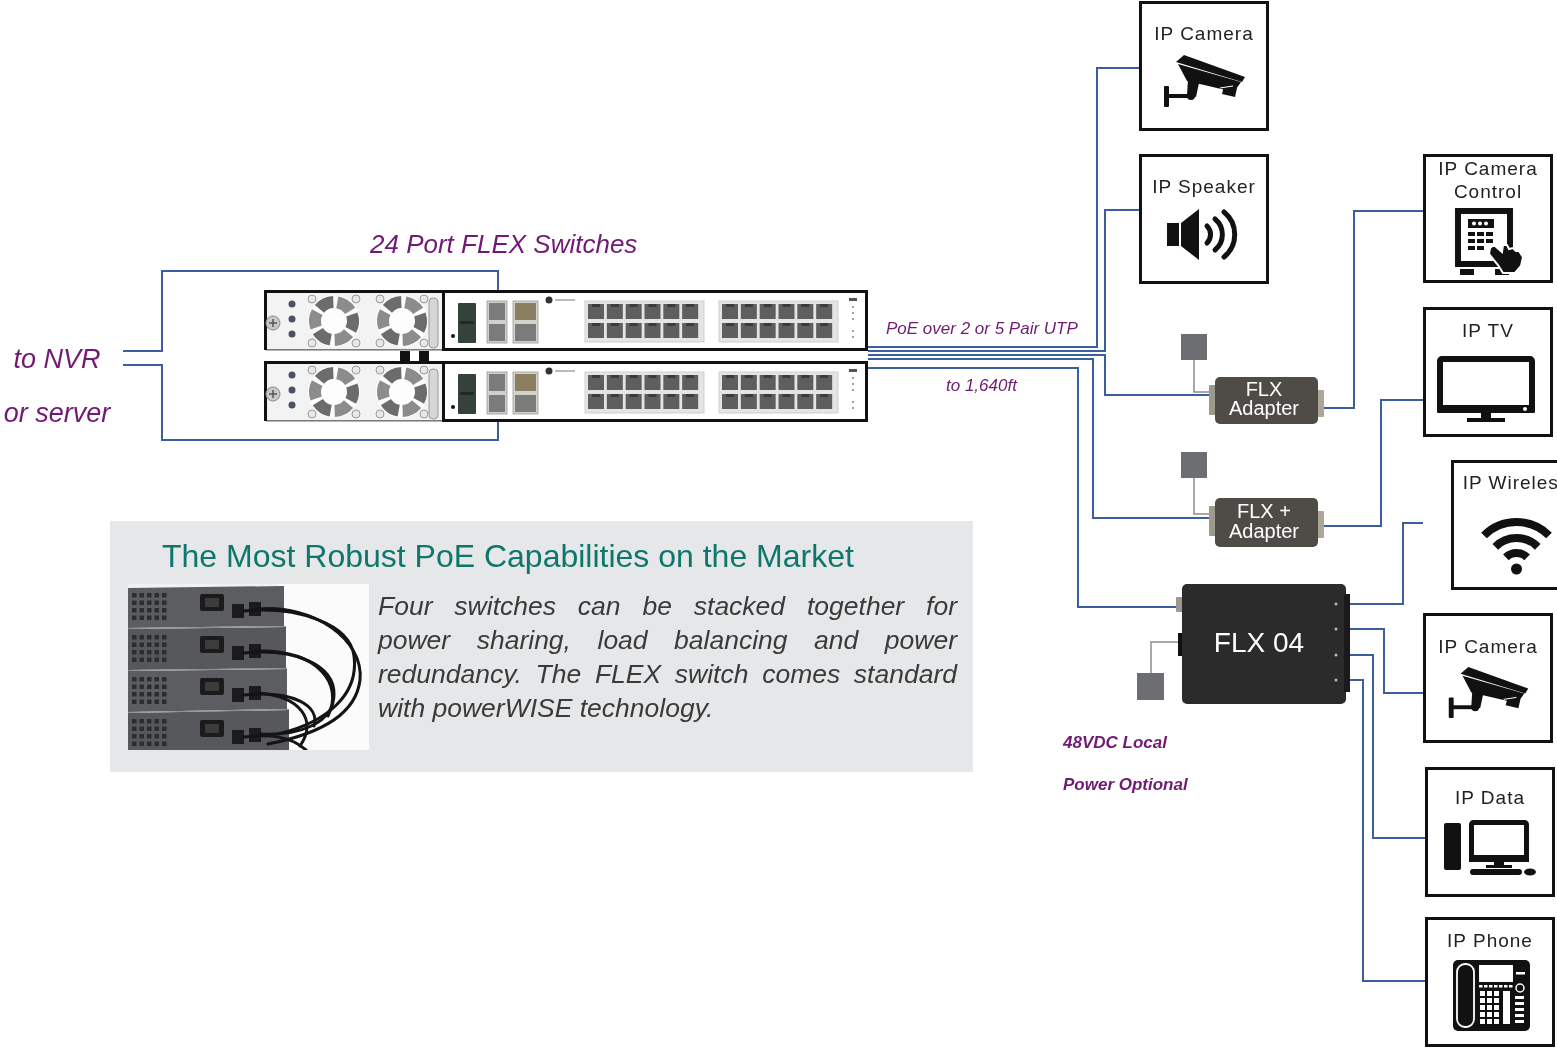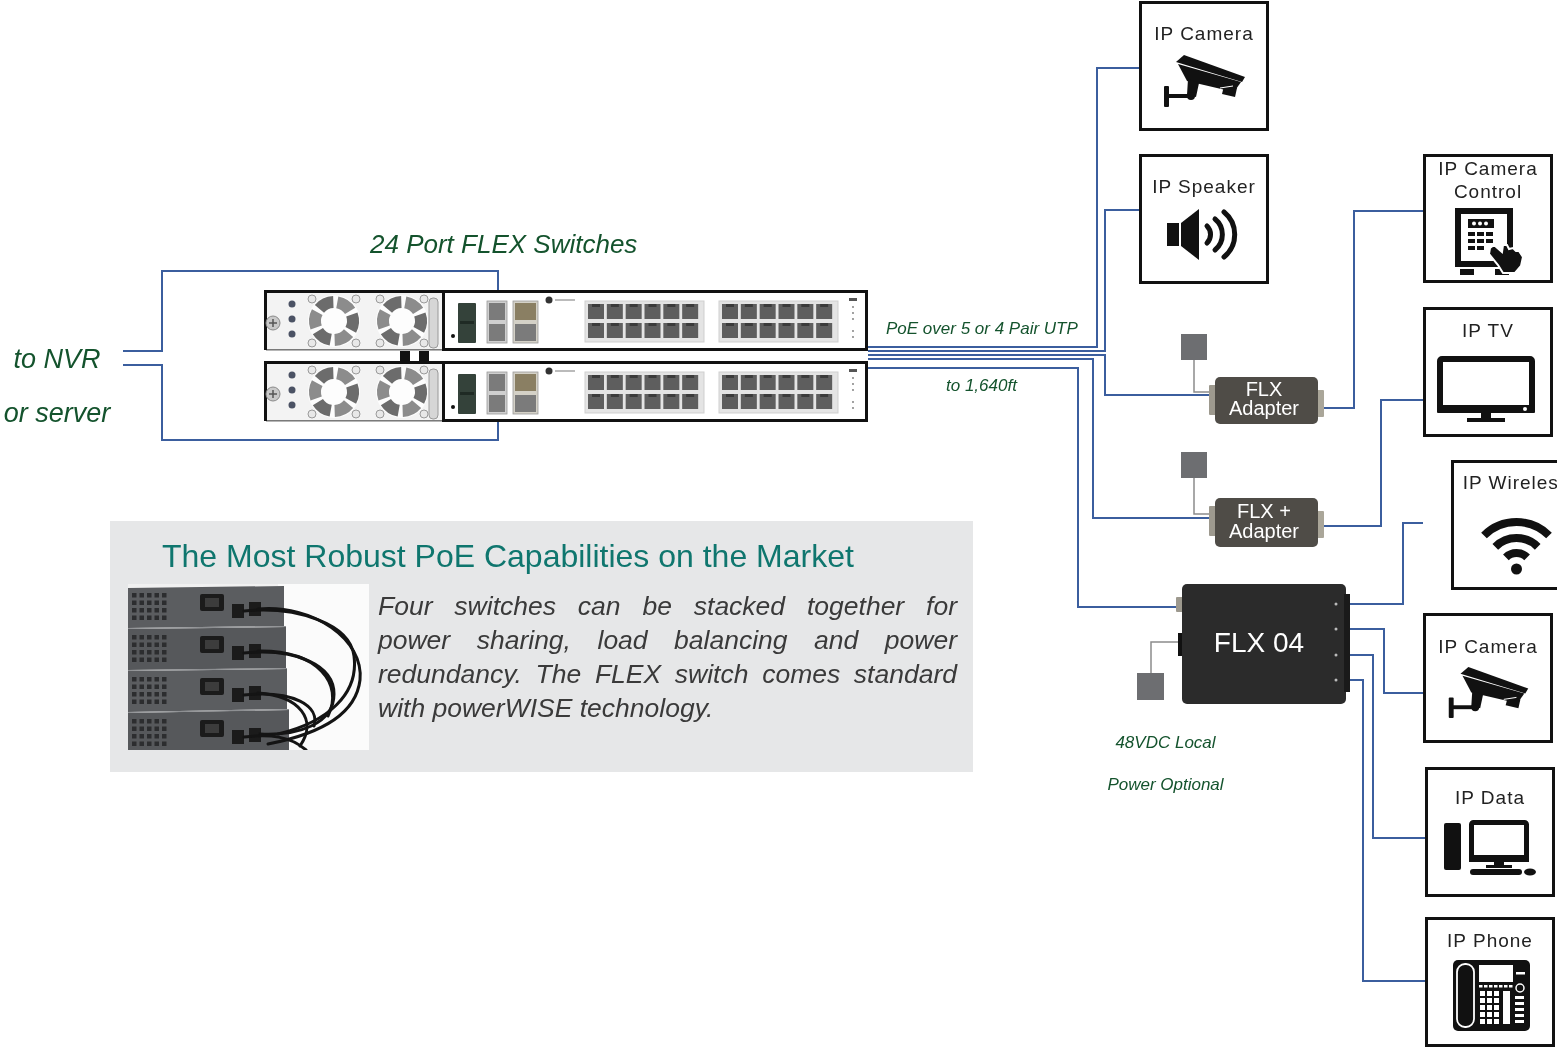--- a/index.html
+++ b/index.html
@@ -9,27 +9,27 @@
   #canvas{position:relative;width:1557px;height:1048px;overflow:hidden;background:#fff;
     font-family:"Liberation Sans",sans-serif;color:var(--ink);}
   #diagram{position:absolute;left:0;top:0;}
   .link{fill:none;stroke:var(--link);stroke-width:2;}
   .pwire{fill:none;stroke:#8c8c8c;stroke-width:1.5;}
   .psu{fill:var(--psu);}
   .adapter-body{fill:var(--adapter);}
   .hub-body{fill:var(--flx04);}
   .svg-label{font-family:"Liberation Sans",sans-serif;fill:#fff;text-anchor:middle;}
 
-  .lbl{position:absolute;font-style:italic;white-space:nowrap;color:#14532d;}
+  .lbl{position:absolute;font-style:italic;white-space:nowrap;color:#701a75;}
   .lbl span{display:block;margin-top:20px;}
   .nvr{left:0;top:322px;width:114px;text-align:center;font-size:27px;line-height:34px;}
   .sw-title{left:370px;top:231px;font-size:26px;line-height:26px;}
   .poe{left:886px;top:320px;font-size:17px;line-height:18px;}
   .dist{left:946px;top:377px;font-size:17px;line-height:18px;}
-  .power-note{left:1093px;top:712px;width:145px;text-align:center;font-size:17px;line-height:22px;}
+  .power-note{left:1063px;top:712px;width:145px;text-align:left;font-size:17px;line-height:22px;font-weight:bold;}
 
   .dev{position:absolute;box-sizing:border-box;width:130px;height:130px;border:3px solid #111;background:#fff;}
   .dev .dlabel{position:absolute;left:0;right:0;text-align:center;font-size:19px;line-height:23px;letter-spacing:1px;color:#222;white-space:nowrap;}
   .dev .dlabel span{display:block;}
   .dev svg{position:absolute;}
   #dev0{left:1139px;top:1px;}   #dev0 .dlabel{top:18px;} #dev0 svg{left:21px;top:51px;width:82px;height:53px;}
   #dev1{left:1139px;top:154px;} #dev1 .dlabel{top:18px;} #dev1 svg{left:25px;top:50px;width:71px;height:55px;}
   #dev2{left:1423px;top:154px;height:129px;} #dev2 .dlabel{top:0px;} #dev2 svg{left:29px;top:51px;width:70px;height:69px;}
   #dev3{left:1423px;top:307px;} #dev3 .dlabel{top:9px;}  #dev3 svg{left:11px;top:46px;width:98px;height:69px;}
   #dev4{left:1423px;top:460px;margin-left:28px;} #dev4 .dlabel{top:8px;}  #dev4 svg{left:23px;top:49px;width:79px;height:63px;}
@@ -313,21 +313,21 @@
       <circle cx="1336" cy="680" r="1.5" fill="#bbb"></circle>
       <text class="svg-label" x="1259" y="652" font-size="28">FLX 04</text>
     </g>
   </svg>
 
   <div class="lbl nvr">
     <span>to NVR</span>
     <span>or server</span>
   </div>
   <div class="lbl sw-title">24 Port FLEX Switches</div>
-  <div class="lbl poe">PoE over 5 or 4 Pair UTP</div>
+  <div class="lbl poe">PoE over 2 or 5 Pair UTP</div>
   <div class="lbl dist">to 1,640ft</div>
   <div class="lbl power-note">
     <span>48VDC Local</span>
     <span>Power Optional</span>
   </div>
 
   <div class="dev" id="dev0">
     <div class="dlabel">
         <span>IP Camera</span>
       </div>

